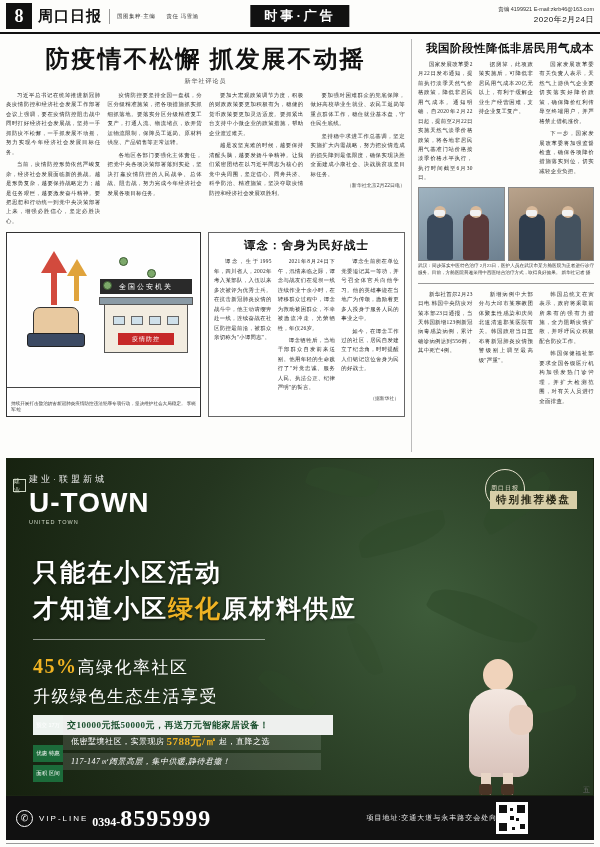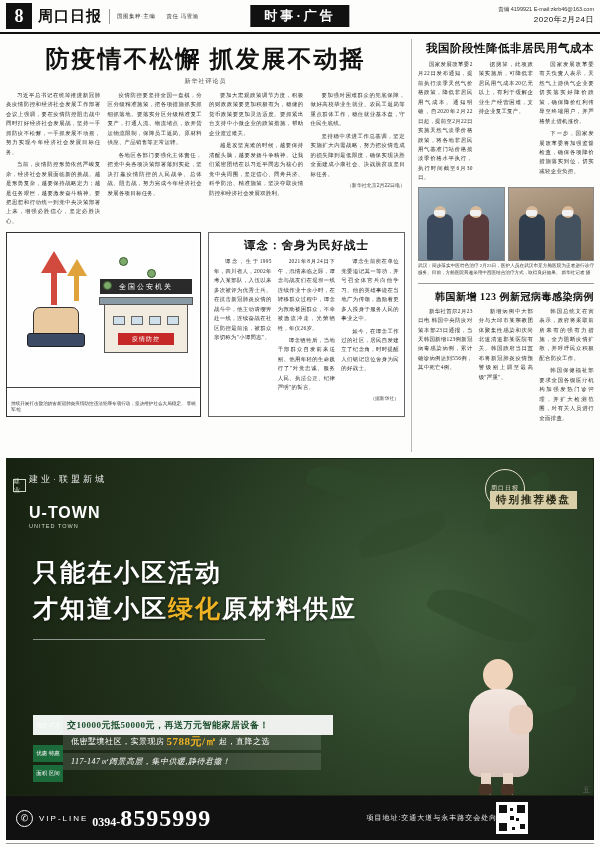--- a/index.html
+++ b/index.html
@@ -139,21 +139,21 @@
   
   .ad {
     position:relative; margin:6px 6px 0 6px; height:338px;
     background:radial-gradient(circle at 72% 45%, #3e5c3a 0%, #24351f 55%, #16210f 100%);
     overflow:hidden; border:1px solid #1a2512;
   }
   .ad-foliage { position:absolute; inset:0; opacity:.55; }
   .leaf { position:absolute; background:#2f4a2a; border-radius:60% 10% 60% 10%; }
   .ad-logo { position:absolute; left:22px; top:14px; color:#fff; }
   .logo-top { font-size:9px; letter-spacing:3px; color:#eaeaea; font-family:"Liberation Serif", serif;}
-  .logo-main { font-size:16px; font-weight:bold; letter-spacing:1px; color:#fff; line-height:1; margin-top:19px;}
+  .logo-main { font-size:28px; font-weight:bold; letter-spacing:1px; color:#fff; line-height:1; margin-top:3px;}
   .logo-sub { font-size:5.5px; letter-spacing:1px; color:#cfd8c6; margin-top:2px;}
   .logo-badge {
     position:absolute; left:-16px; top:6px; width:13px; height:13px;
     border:1px solid #cfd8c6; color:#cfd8c6; font-size:6px; display:flex; align-items:center; justify-content:center;
   }
   .ad-seal {
     position:absolute; right:16px; top:10px; width:92px; height:56px; text-align:center;
   }
   .seal-ring {
     position:absolute; right:52px; top:0; width:40px; height:40px; border-radius:50%;
@@ -338,21 +338,20 @@
           <div class="ph-mask" style="left:17px; bottom:44px;"></div>
           <div class="ph-person" style="left:46px; background:#44525f;"></div>
           <div class="ph-head" style="left:53px; bottom:42px;"></div>
           <div class="ph-mask" style="left:53px; bottom:44px;"></div>
         </div>
       </div>
       <div class="photo-cap">武汉：同步落实中医特色治疗 2月23日，医护人员在武汉市某方舱医院为患者进行诊疗服务。目前，方舱医院普遍采用中西医结合治疗方式，取得良好效果。    新华社记者 摄</div>
 
       <div class="rule"></div>
 
-      <div class="r-head small">韩国新增 123 例新冠病毒感染病例</div>
       <div class="cols3">
         <p class="para ind">新华社首尔2月23日电 韩国中央防疫对策本部23日通报，当天韩国新增123例新冠病毒感染病例，累计确诊病例达到556例，其中死亡4例。</p>
         <p class="para ind">新增病例中大部分与大邱市某宗教团体聚集性感染和庆尚北道清道郡某医院有关。韩国政府当日宣布将新冠肺炎疫情预警级别上调至最高级"严重"。</p>
         <p class="para ind">韩国总统文在寅表示，政府将采取前所未有的强有力措施，全力阻断疫情扩散，并呼吁民众积极配合防疫工作。</p>
         <p class="para ind">韩国保健福祉部要求全国各级医疗机构加强发热门诊管理，并扩大检测范围，对有关人员进行全面排查。</p>
       </div>
     </div>
   </div>
 
   <div class="ad">
@@ -380,20 +379,26 @@
 
     <div class="ad-h1">
       <div>只能在小区活动</div>
       <div>
         <span>才知道小区</span><span class="hl">绿化</span><span>原材料供应</span>
       </div>
     </div>
 
     <div class="ad-divider"></div>
 
+    <div class="ad-h2">
+      <div>
+        <span class="pct">45%</span><span>高绿化率社区</span>
+      </div>
+      <div>升级绿色生态生活享受</div>
+    </div>
 
     <div class="offer-tag">预交
 17万</div>
     <div class="ad-offer">交10000元抵50000元，再送万元智能家居设备！</div>
 
     <div class="row-tag r1">优惠
 特惠</div>
     <div class="ad-row r1">
       <span>低密墅境社区，实景现房</span>
       <span class="ad-price">5788元/㎡</span>

